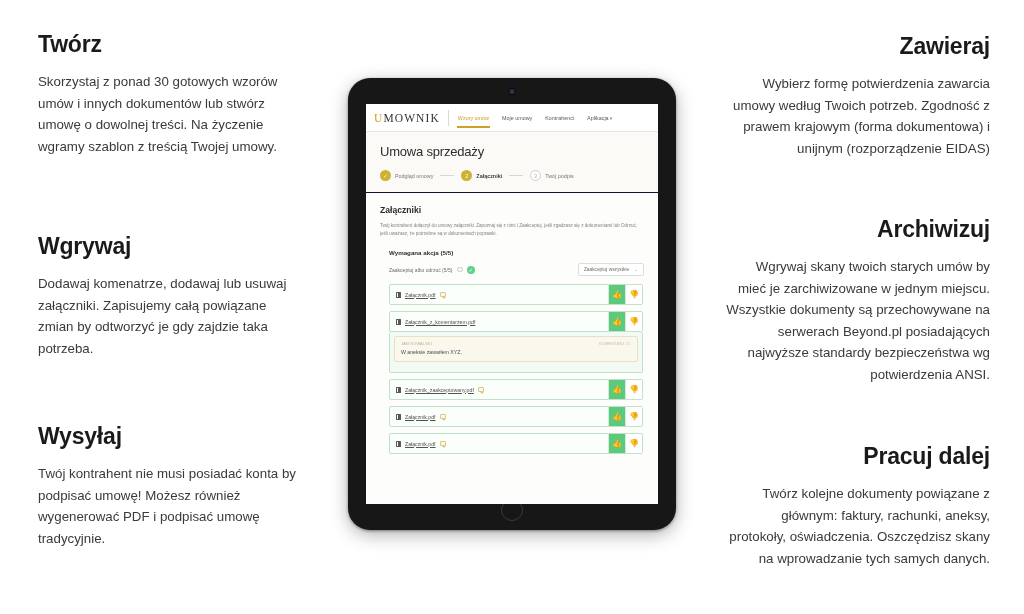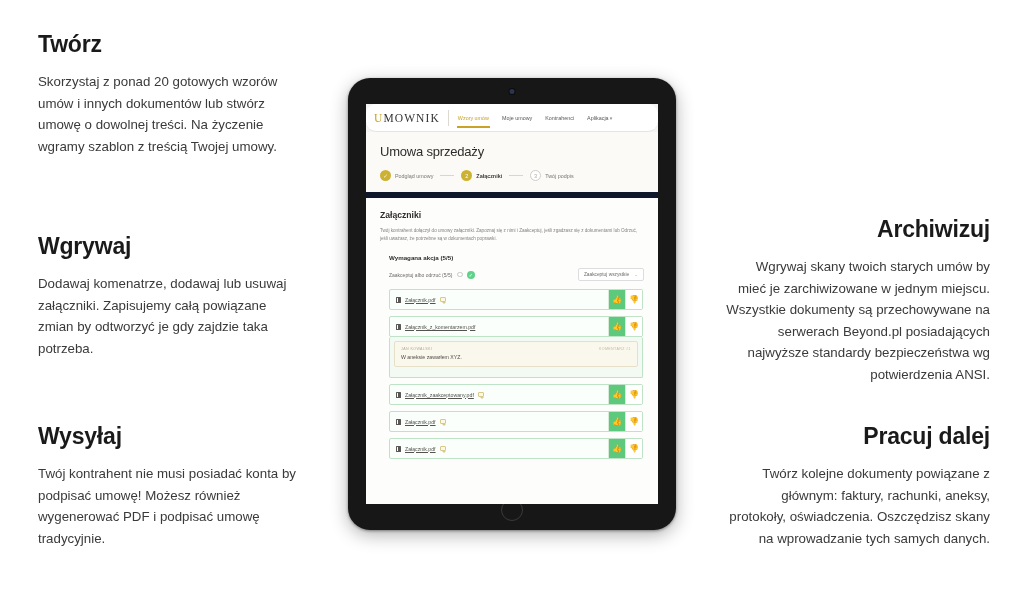--- a/index.html
+++ b/index.html
@@ -26,21 +26,21 @@
     font-size: 13.3px; color: #3a3a3a; line-height: 1.62;
   }
   .col-left .feature p  { padding-right: 6px; }
   .col-right .feature p { padding-left: 6px; }
 
   .f1 { top: 32px; }
   .f2 { top: 234px; }
   .f3 { top: 424px; }
   .r1 { top: 34px; }
   .r2 { top: 217px; }
-  .r3 { top: 424px; }
+  .r3 { top: 444px; }
 
   
   .tablet {
     position: absolute; left: 348px; top: 78px;
     width: 328px; height: 452px;
     background: #171717;
     border-radius: 22px;
     box-shadow: 0 5px 18px rgba(0,0,0,0.30), 0 1px 3px rgba(0,0,0,0.4);
   }
   .tablet-camera {
@@ -62,21 +62,20 @@
     background: #f4f4f2;
     overflow: hidden;
   }
 
   
   .navbar {
     height: 28px; background: #ffffff;
     border-bottom: 1px solid #e6e4df;
     display: flex; align-items: center;
     padding: 0 8px;
-    border-radius: 10px;
   }
   .brand {
     font-family: "Liberation Serif", serif;
     font-size: 11.5px; letter-spacing: 1.1px;
     color: #333231; white-space: nowrap;
   }
   .brand .b-u { color: #c9a227; }
   .nav-sep {
     width: 1px; height: 16px; background: #ddd9d2;
     margin: 0 8px;
@@ -89,21 +88,21 @@
   .nav-item.active { color: #c9a227; }
   .nav-item.active::after {
     content: ""; position: absolute; left: 0; right: 0; bottom: 0;
     height: 1.5px; background: #c9a227;
   }
   .nav-caret { font-size: 5px; margin-left: 1px; color: #8c8a86; }
 
   
   .doc-header {
     background: #fbfaf7; padding: 12px 14px 11px 14px;
-    border-bottom: 6px solid #0f172a;
+    border-bottom: 1px solid #0f172a;
   }
   .doc-title {
     font-size: 13px; color: #2e2d2b; font-weight: normal;
     letter-spacing: -0.2px; margin-bottom: 11px;
   }
   .steps { display: flex; align-items: center; }
   .step { display: flex; align-items: center; }
   .step-dot {
     width: 11px; height: 11px; border-radius: 50%;
     display: flex; align-items: center; justify-content: center;
@@ -219,36 +218,42 @@
   }
 </style>
 </head>
 <body>
 
 <div class="page">
 
   <div class="col col-left f1">
     <div class="feature">
       <h2>Twórz</h2>
-      <p>Skorzystaj z ponad 20 gotowych wzorów umów i innych dokumentów lub stwórz umowę o dowolnej treści. Na życzenie wgramy szablon z treścią Twojej umowy.</p>
+      <p>Skorzystaj z ponad 30 gotowych wzorów umów i innych dokumentów lub stwórz umowę o dowolnej treści. Na życzenie wgramy szablon z treścią Twojej umowy.</p>
     </div>
   </div>
   <div class="col col-left f2">
     <div class="feature">
       <h2>Wgrywaj</h2>
       <p>Dodawaj komenatrze, dodawaj lub usuwaj załączniki. Zapisujemy całą powiązane zmian by odtworzyć je gdy zajdzie taka potrzeba.</p>
     </div>
   </div>
   <div class="col col-left f3">
     <div class="feature">
       <h2>Wysyłaj</h2>
       <p>Twój kontrahent nie musi posiadać konta by podpisać umowę! Możesz również wygenerować PDF i podpisać umowę tradycyjnie.</p>
     </div>
   </div>
 
+  <div class="col col-right r1">
+    <div class="feature">
+      <h2>Zawieraj</h2>
+      <p>Wybierz formę potwierdzenia zawarcia umowy według Twoich potrzeb. Zgodność z prawem krajowym (forma dokumentowa) i unijnym (rozporządzenie EIDAS)</p>
+    </div>
+  </div>
   <div class="col col-right r2">
     <div class="feature">
       <h2>Archiwizuj</h2>
       <p>Wgrywaj skany twoich starych umów by mieć je zarchiwizowane w jednym miejscu. Wszystkie dokumenty są przechowywane na serwerach Beyond.pl posiadających najwyższe standardy bezpieczeństwa wg potwierdzenia ANSI.</p>
     </div>
   </div>
   <div class="col col-right r3">
     <div class="feature">
       <h2>Pracuj dalej</h2>
       <p>Twórz kolejne dokumenty powiązane z głównym: faktury, rachunki, aneksy, protokoły, oświadczenia. Oszczędzisz skany na wprowadzanie tych samych danych.</p>

